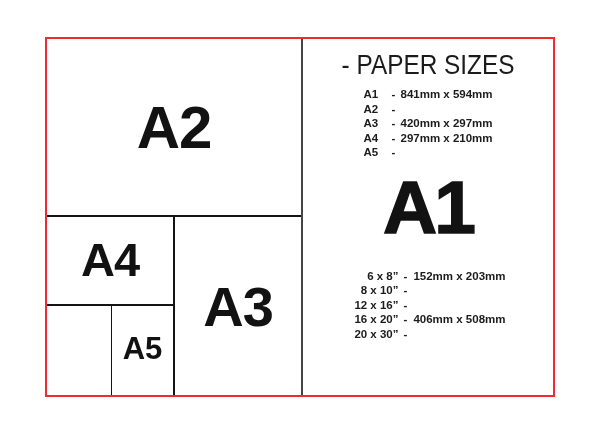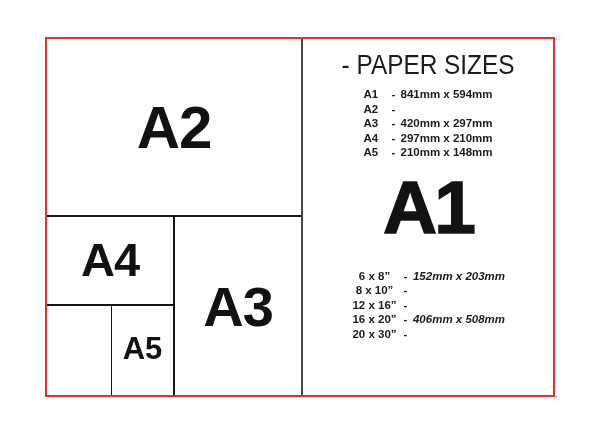--- a/index.html
+++ b/index.html
@@ -65,23 +65,23 @@
   .featured {
     position:absolute; left:0; top:128px; width:100%;
     text-align:center;
     font-size:75px; font-weight:bold; line-height:80px;
     letter-spacing:-3px;
     -webkit-text-stroke:1.5px #121212;
     color:#121212;
   }
   .inch-list { top:230px; }
   .inch-list .row { line-height:14.4px; }
-  .inch-list .c-name { width:48px; text-align:center; }
+  .inch-list .c-name { width:48px; text-align:right; }
   .inch-list .c-dash { width:14px; text-align:center; }
-  .inch-list .c-size { width:93px; text-align:center;font-style:italic; }
+  .inch-list .c-size { width:93px; text-align:right; }
 </style>
 </head>
 <body>
 
 <div class="figure">
 
   <div class="cell cell-a2">
     <span>A2</span>
   </div>
   <div class="cell cell-a4">
@@ -120,21 +120,20 @@
         <span class="c-size">420mm x 297mm</span>
       </div>
       <div class="row">
         <span class="c-name">A4</span>
         <span class="c-dash">-</span>
         <span class="c-size">297mm x 210mm</span>
       </div>
       <div class="row">
         <span class="c-name">A5</span>
         <span class="c-dash">-</span>
-        <span class="c-size">210mm x 148mm</span>
       </div>
     </div>
 
     <div class="featured">A1</div>
 
     <div class="size-list inch-list">
       <div class="row">
         <span class="c-name">6 x 8”</span>
         <span class="c-dash">-</span>
         <span class="c-size">152mm x 203mm</span>

